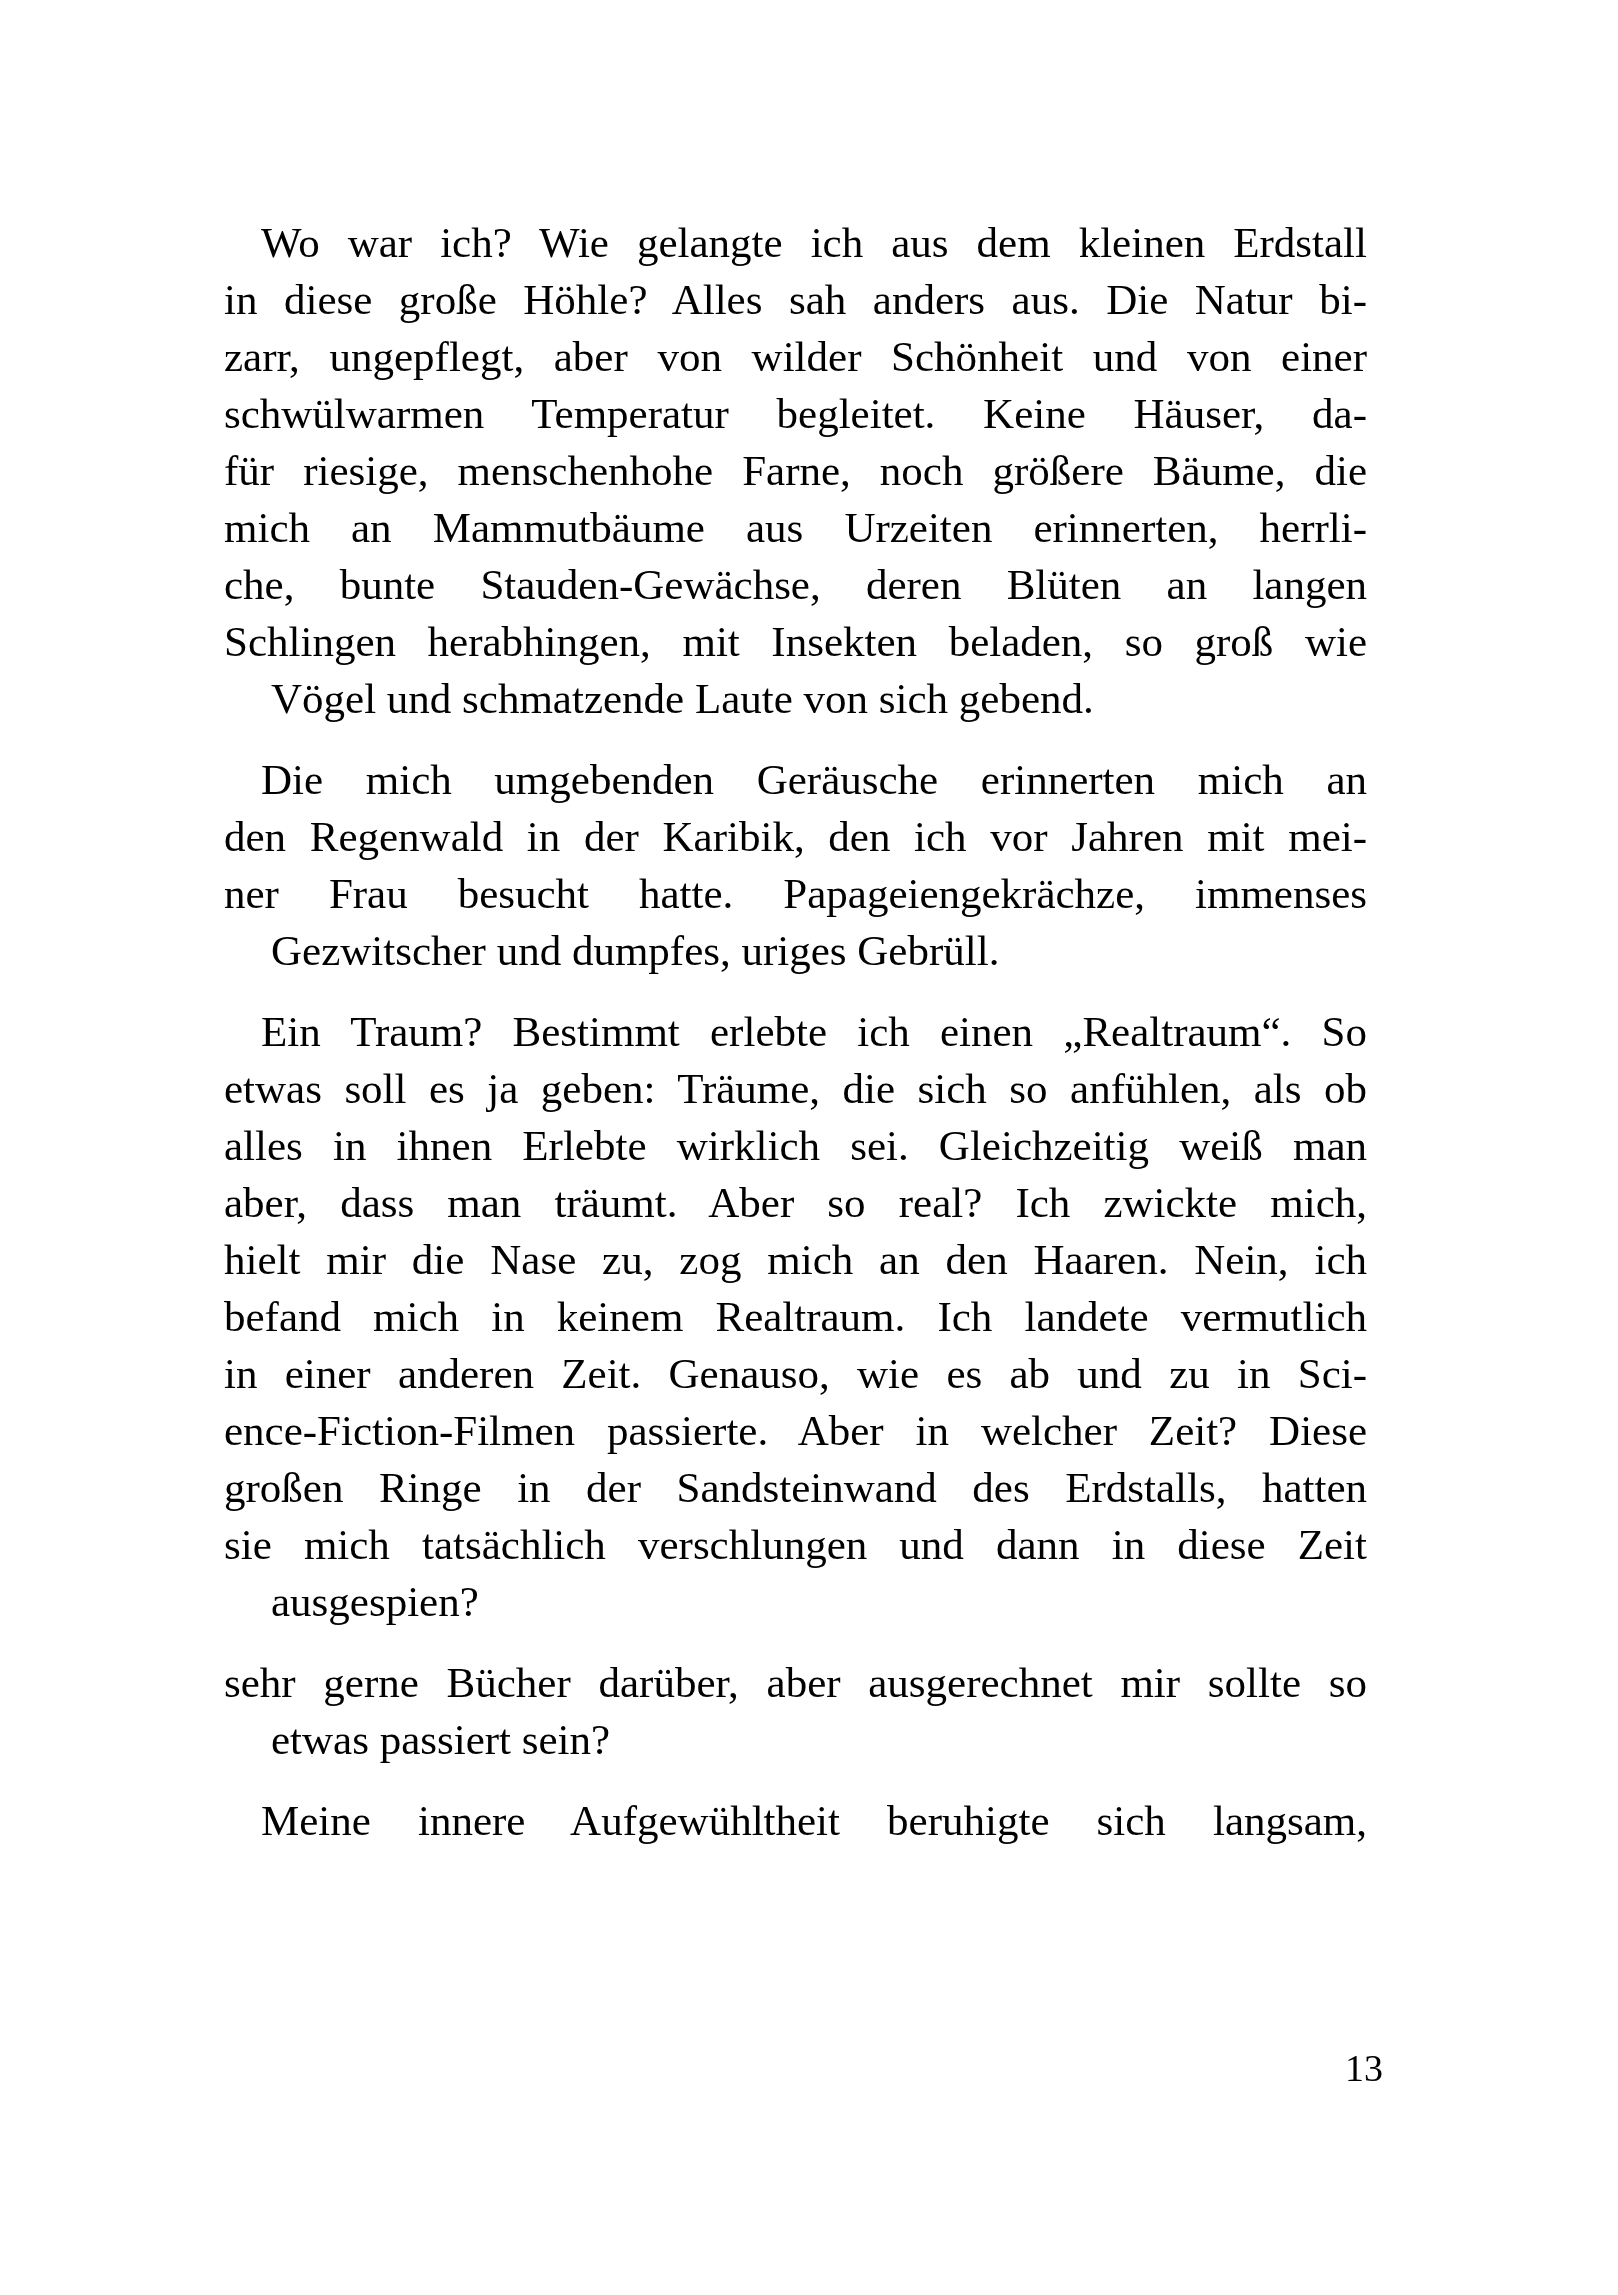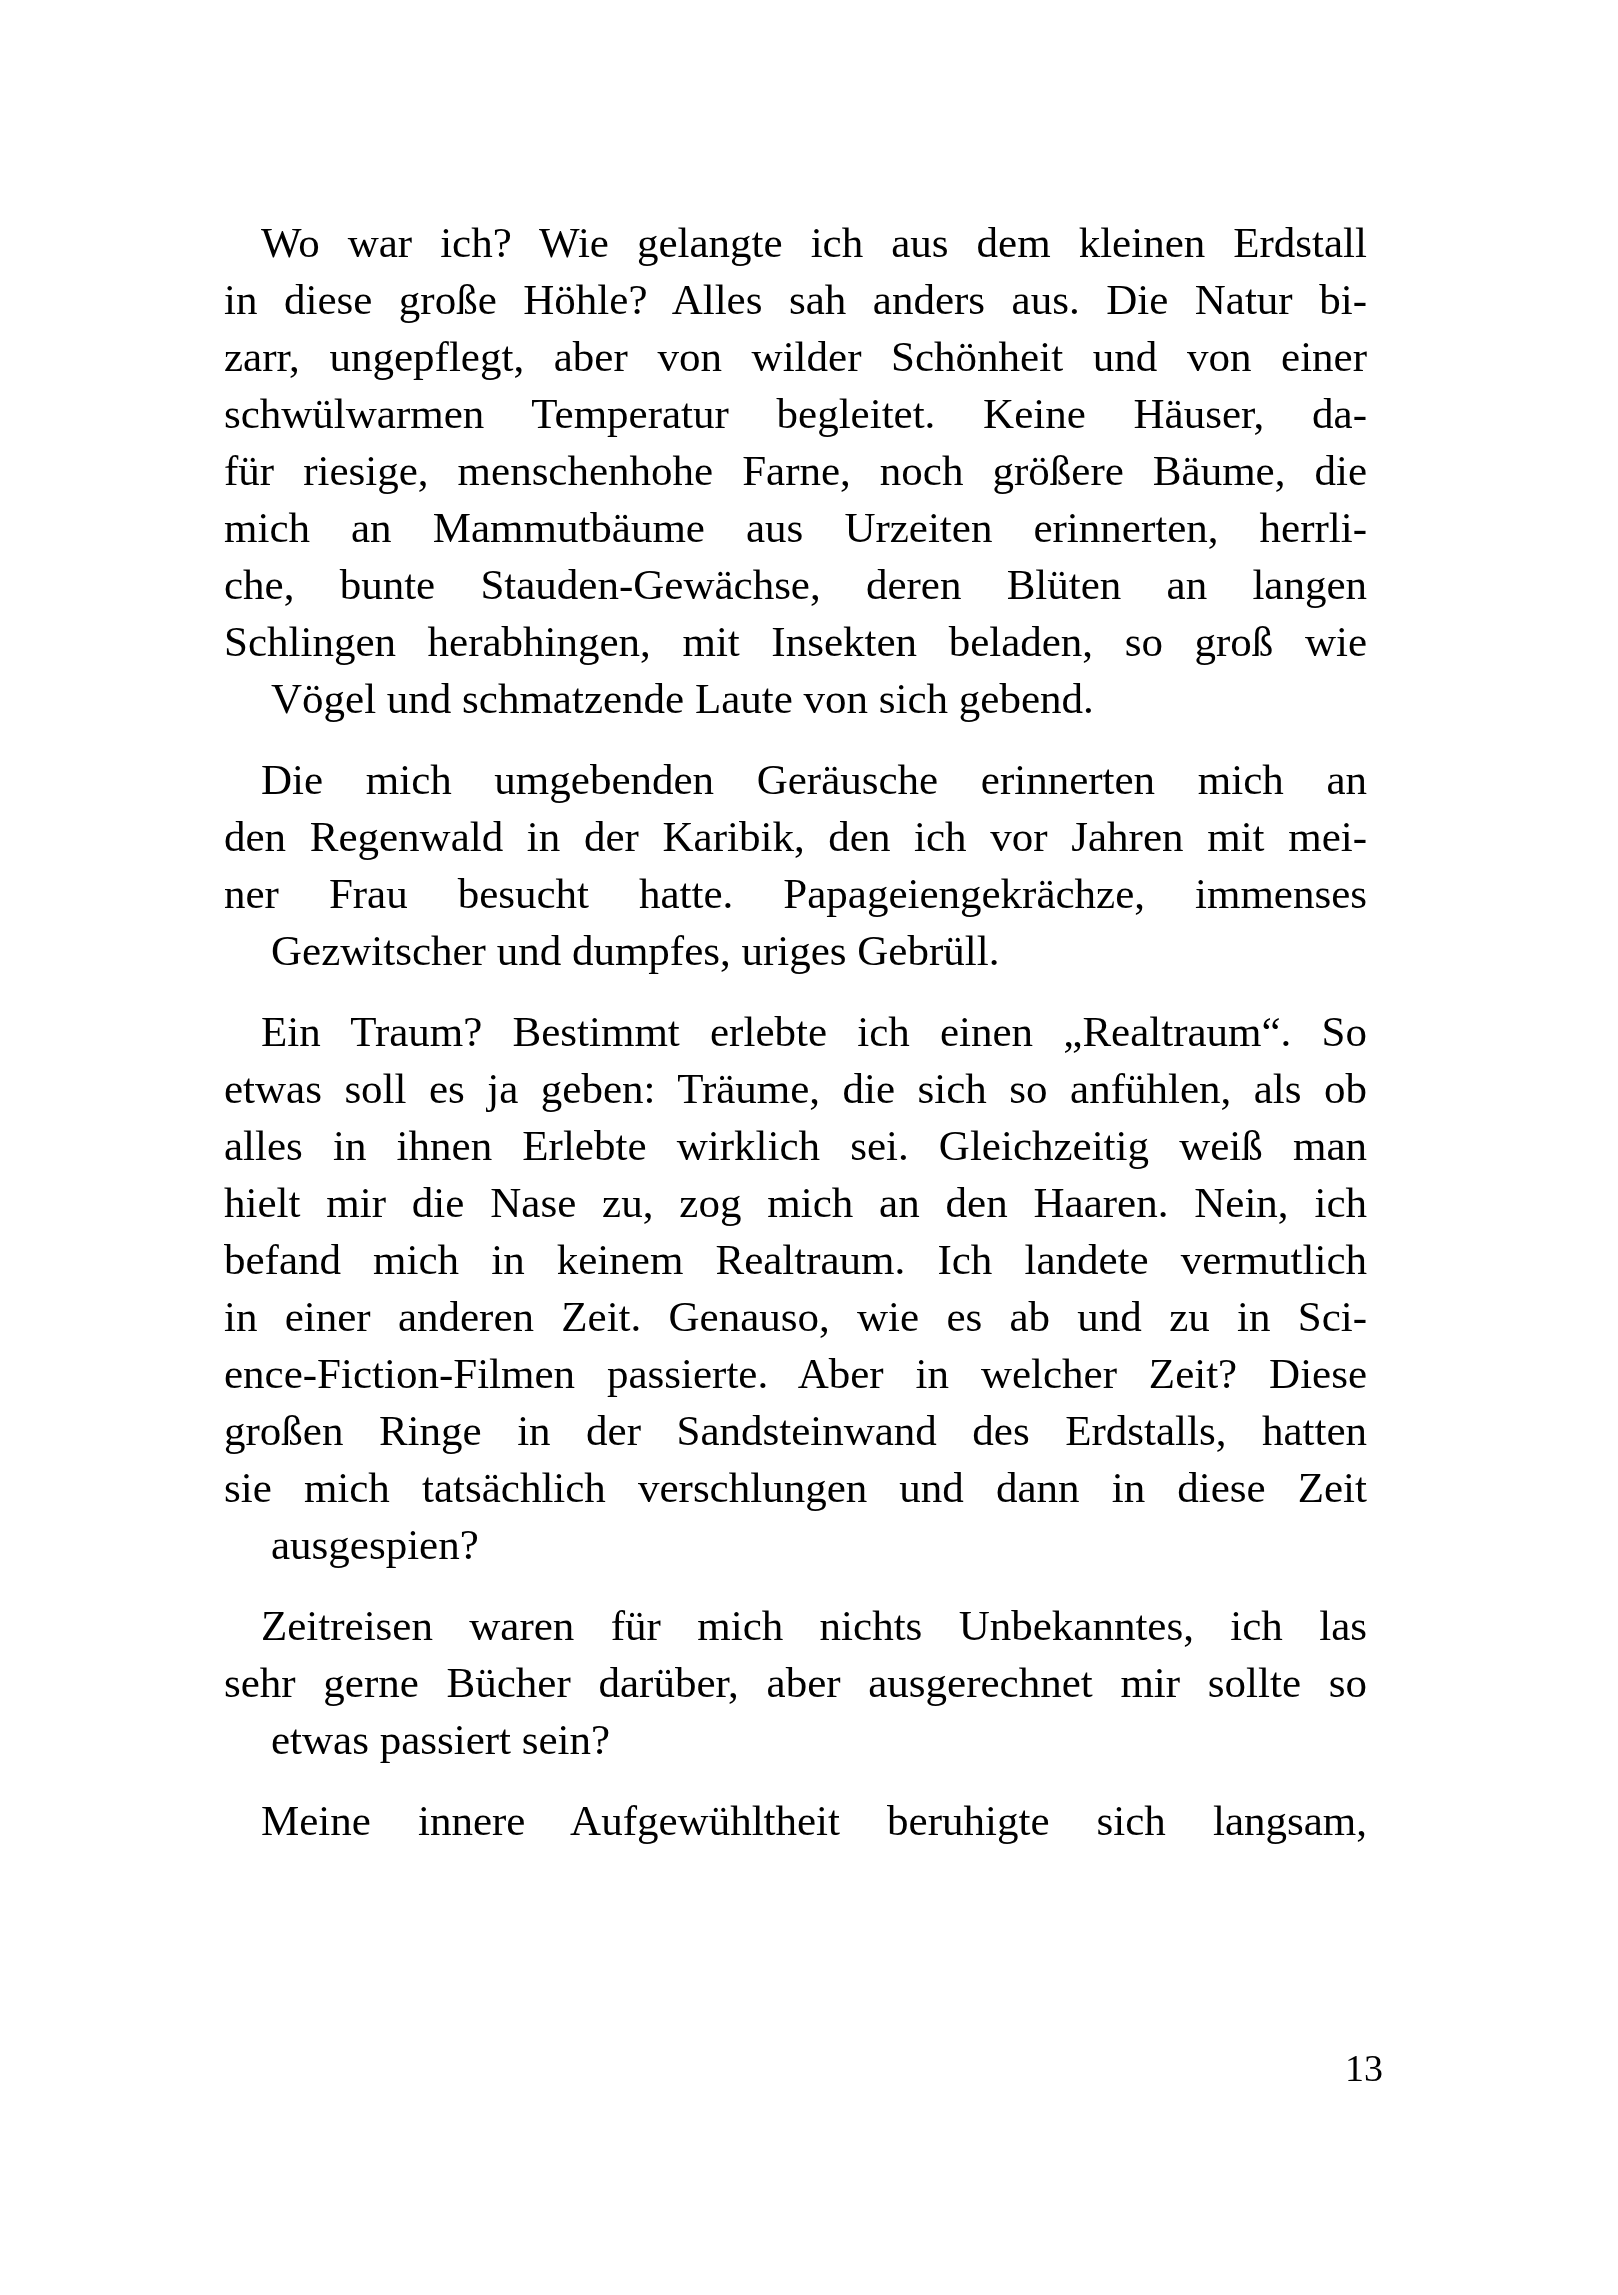--- a/index.html
+++ b/index.html
@@ -72,31 +72,31 @@
       <span class="line first">Die mich umgebenden Geräusche erinnerten mich an</span>
       <span class="line">den Regenwald in der Karibik, den ich vor Jahren mit mei-</span>
       <span class="line">ner Frau besucht hatte. Papageiengekrächze, immenses</span>
       <span class="line lastline">Gezwitscher und dumpfes, uriges Gebrüll.</span>
     </p>
 
     <p class="paragraph">
       <span class="line first">Ein Traum? Bestimmt erlebte ich einen „Realtraum“. So</span>
       <span class="line">etwas soll es ja geben: Träume, die sich so anfühlen, als ob</span>
       <span class="line">alles in ihnen Erlebte wirklich sei. Gleichzeitig weiß man</span>
+      <span class="line">aber, dass man träumt. Aber so real? Ich zwickte mich,</span>
       <span class="line">hielt mir die Nase zu, zog mich an den Haaren. Nein, ich</span>
       <span class="line">befand mich in keinem Realtraum. Ich landete vermutlich</span>
       <span class="line">in einer anderen Zeit. Genauso, wie es ab und zu in Sci-</span>
       <span class="line">ence-Fiction-Filmen passierte. Aber in welcher Zeit? Diese</span>
       <span class="line">großen Ringe in der Sandsteinwand des Erdstalls, hatten</span>
       <span class="line">sie mich tatsächlich verschlungen und dann in diese Zeit</span>
       <span class="line lastline">ausgespien?</span>
     </p>
 
     <p class="paragraph">
-      <span class="line first">Zeitreisen waren für mich nichts Unbekanntes, ich las</span>
       <span class="line">sehr gerne Bücher darüber, aber ausgerechnet mir sollte so</span>
       <span class="line lastline">etwas passiert sein?</span>
     </p>
 
     <p class="paragraph">
       <span class="line first">Meine innere Aufgewühltheit beruhigte sich langsam,</span>
     </p>
 
   </main>
 

